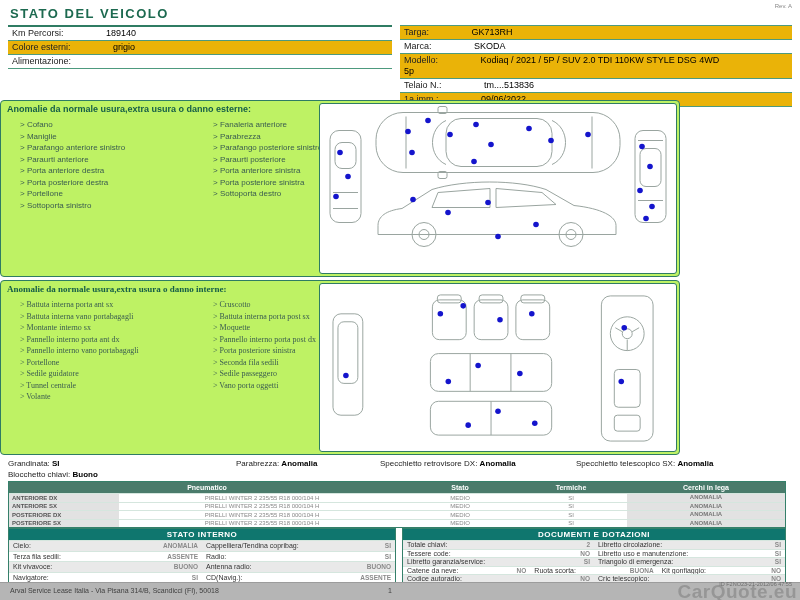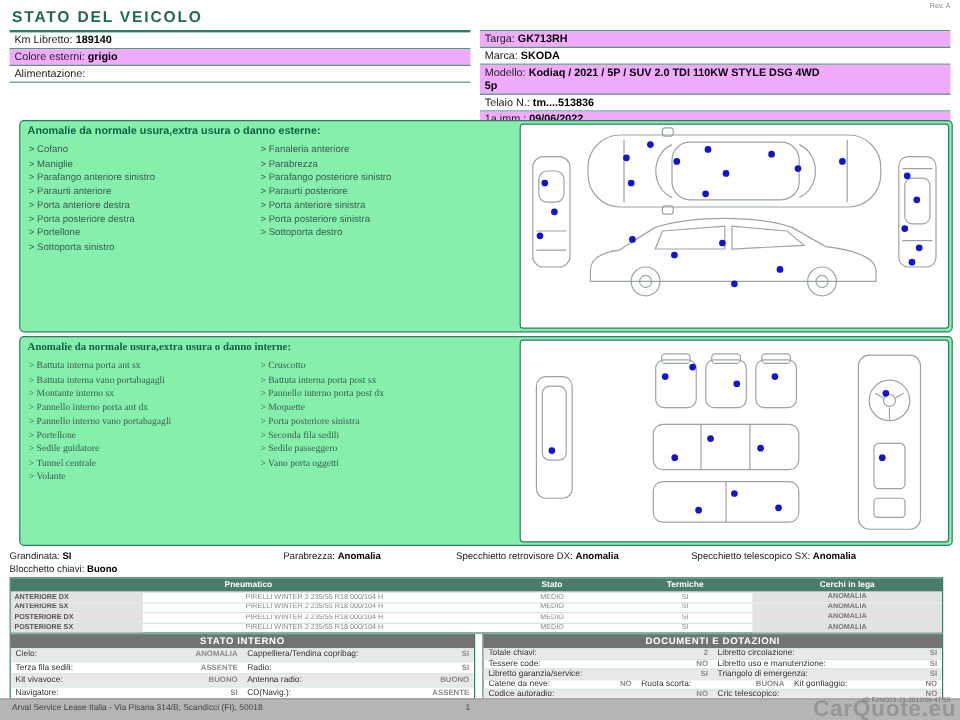--- a/index.html
+++ b/index.html
@@ -5,29 +5,29 @@
   html,body{margin:0;padding:0;background:#e8e8e8;}
   .doc{position:relative;width:800px;height:600px;background:#ffffff;overflow:hidden;
        font-family:"Liberation Sans",sans-serif;color:#111;}
   
   .title{position:absolute;left:10px;top:6px;font-size:13px;font-weight:bold;
          color:#1d6a50;letter-spacing:1.5px;}
   .rev{position:absolute;right:8px;top:3px;font-size:6px;color:#888;}
   .info-left{position:absolute;left:8px;top:25px;width:384px;border-top:2px solid #2f7c63;}
   .info-right{position:absolute;left:400px;top:25px;width:392px;border-top:1px solid #4d9a7e;}
   .irow{font-size:9px;line-height:11px;padding:1px 4px;border-bottom:1px solid #4d9a7e;}
-  .irow.alt{background:#f0abfc;}
+  .irow.alt{background:#eab308;}
   .ilbl{color:#222;}
-  .ival{font-weight:bold;color:#000;white-space:pre-line;}
-  
-  .section{position:absolute;left:16px;width:778px;border:1px solid #2f7c63;border-radius:4px;background:#86efac;box-sizing:border-box;}
+  .ival{font-weight:normal;color:#000;white-space:pre-line;margin-left:40px;}
+  
+  .section{position:absolute;left:0;width:680px;border:1px solid #2f7c63;border-radius:4px;background:#bef264;box-sizing:border-box;}
   #sec-ext{top:100px;height:177px;}
   #sec-int{top:280px;height:175px;font-family:Liberation Serif, serif;}
   .sec-title{font-size:9px;font-weight:bold;color:#155e47;padding:3px 6px 1px;}
-  .list{position:absolute;top:18px;font-size:8px;line-height:11.5px;color:#3a5c50;}
+  .list{position:absolute;top:18px;font-size:8px;line-height:11.5px;color:#3a5c50;margin-left:12px;}
   .list.c1{left:7px;width:188px;}
   .list.c2{left:200px;width:188px;}
   #sec-int .list.c1{width:140px;}
   .diagram-box{position:absolute;top:2px;right:2px;bottom:2px;width:358px;
                border:1px solid #2f7c63;border-radius:3px;background:#fff;box-sizing:border-box;}
   .diagram-box svg{width:100%;height:100%;display:block;}
   
   .status{position:absolute;left:8px;top:458px;width:782px;font-size:8px;color:#222;}
   .status .line{display:flex;height:11px;align-items:center;}
   .status .pair{white-space:nowrap;}
@@ -44,21 +44,21 @@
   .tc{box-sizing:border-box;overflow:hidden;white-space:nowrap;}
   .c-pos{width:110px;background:#e2e2e2;font-weight:bold;color:#555;padding-left:3px;height:100%;display:flex;align-items:center;}
   .c-tire{width:286px;text-align:center;color:#888;}
   .c-stato{width:110px;text-align:center;color:#888;}
   .c-term{width:112px;text-align:center;color:#888;}
   .c-cerchi{flex:1;text-align:center;background:#e2e2e2;color:#777;font-weight:bold;height:100%;line-height:7.5px;}
   
   .btable{position:absolute;border:1px solid #35806a;box-sizing:border-box;background:#fff;}
   .bt-left{left:8px;top:528px;width:388px;}
   .bt-right{left:402px;top:528px;width:384px;}
-  .bt-head{background:#737373;color:#fff;font-weight:bold;font-size:8px;text-align:center;
+  .bt-head{background:#0f766e;color:#fff;font-weight:bold;font-size:8px;text-align:center;
            height:11px;line-height:11px;letter-spacing:.5px;}
   .bt-row{display:flex;border-top:1px solid #d5e6de;}
   .bt-row.alt{background:#e9e9e9;}
   .bt-left .bt-row{height:9.5px;}
   .bt-right .bt-row{height:7.5px;}
   .fpair{flex:1;display:flex;justify-content:space-between;align-items:center;padding:0 4px;overflow:hidden;}
   .pl{font-size:7px;color:#333;white-space:nowrap;}
   .pv{font-size:6.5px;color:#8a8a8a;font-weight:bold;white-space:nowrap;}
   
   .footer{position:absolute;left:0;top:582px;width:800px;height:18px;background:#b5b5b5;border-top:1px solid #9c9c9c;}
@@ -70,21 +70,21 @@
 </style>
 </head>
 <body>
 
 <div class="doc">
 
   <div class="rev">Rev. A</div>
   <div class="title">STATO DEL VEICOLO</div>
 
   <div class="info-left">
-      <div class="irow"><span class="ilbl">Km Libretto: </span><span class="ival">189140</span></div>
+      <div class="irow"><span class="ilbl">Km Percorsi: </span><span class="ival">189140</span></div>
       <div class="irow alt"><span class="ilbl">Colore esterni: </span><span class="ival">grigio</span></div>
       <div class="irow"><span class="ilbl">Alimentazione: </span><span class="ival"></span></div>
     </div>
   <div class="info-right">
       <div class="irow alt"><span class="ilbl">Targa: </span><span class="ival">GK713RH</span></div>
       <div class="irow"><span class="ilbl">Marca: </span><span class="ival">SKODA</span></div>
       <div class="irow alt"><span class="ilbl">Modello: </span><span class="ival">Kodiaq / 2021 / 5P / SUV 2.0 TDI 110KW STYLE DSG 4WD
 5p</span></div>
       <div class="irow"><span class="ilbl">Telaio N.: </span><span class="ival">tm....513836</span></div>
       <div class="irow alt"><span class="ilbl">1a imm.: </span><span class="ival">09/06/2022</span></div>
@@ -174,22 +174,22 @@
         <div class="li">&gt; Pannello interno porta ant dx</div>
         <div class="li">&gt; Pannello interno vano portabagagli</div>
         <div class="li">&gt; Portellone</div>
         <div class="li">&gt; Sedile guidatore</div>
         <div class="li">&gt; Tunnel centrale</div>
         <div class="li">&gt; Volante</div>
       </div>
     <div class="list c2">
         <div class="li">&gt; Cruscotto</div>
         <div class="li">&gt; Battuta interna porta post sx</div>
+        <div class="li">&gt; Moquette</div>
         <div class="li">&gt; Pannello interno porta post dx</div>
-        <div class="li">&gt; Moquette</div>
         <div class="li">&gt; Porta posteriore sinistra</div>
         <div class="li">&gt; Seconda fila sedili</div>
         <div class="li">&gt; Sedile passeggero</div>
         <div class="li">&gt; Vano porta oggetti</div>
       </div>
     <div class="diagram-box">
       <svg viewBox="0 0 356 168" preserveAspectRatio="xMidYMid meet">
         <g stroke="#9aa5a0" fill="none" stroke-width="1">
           <rect x="12" y="30" width="30" height="102" rx="8"></rect>
           <rect x="17" y="38" width="20" height="62" rx="6"></rect>

